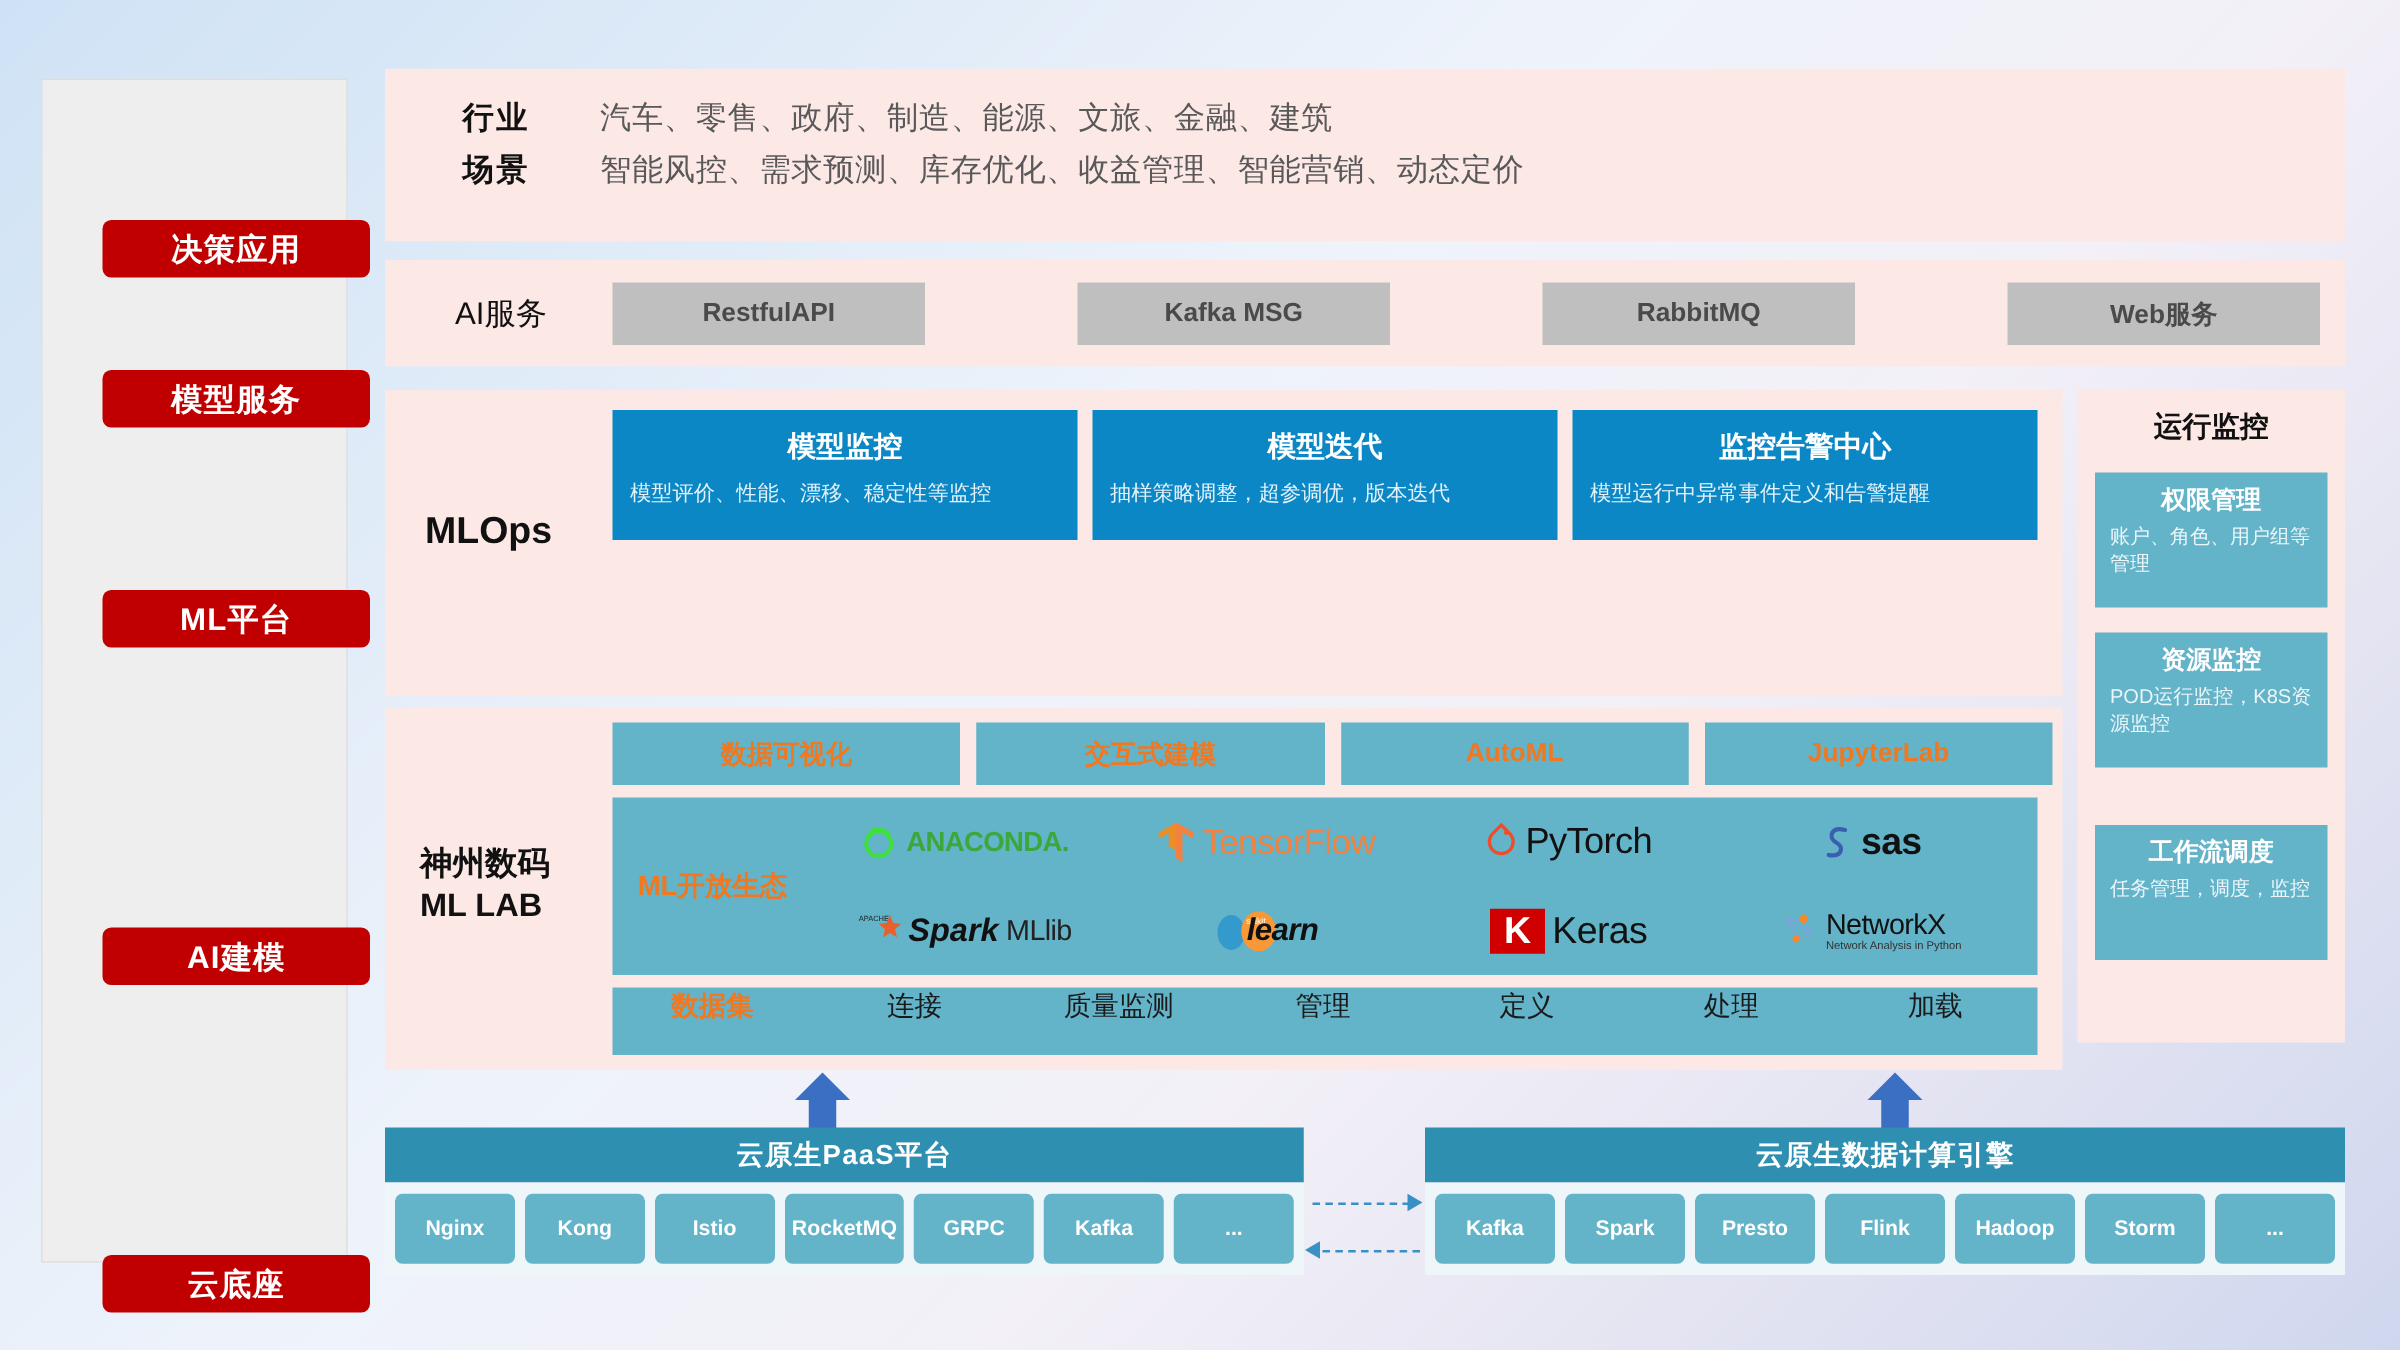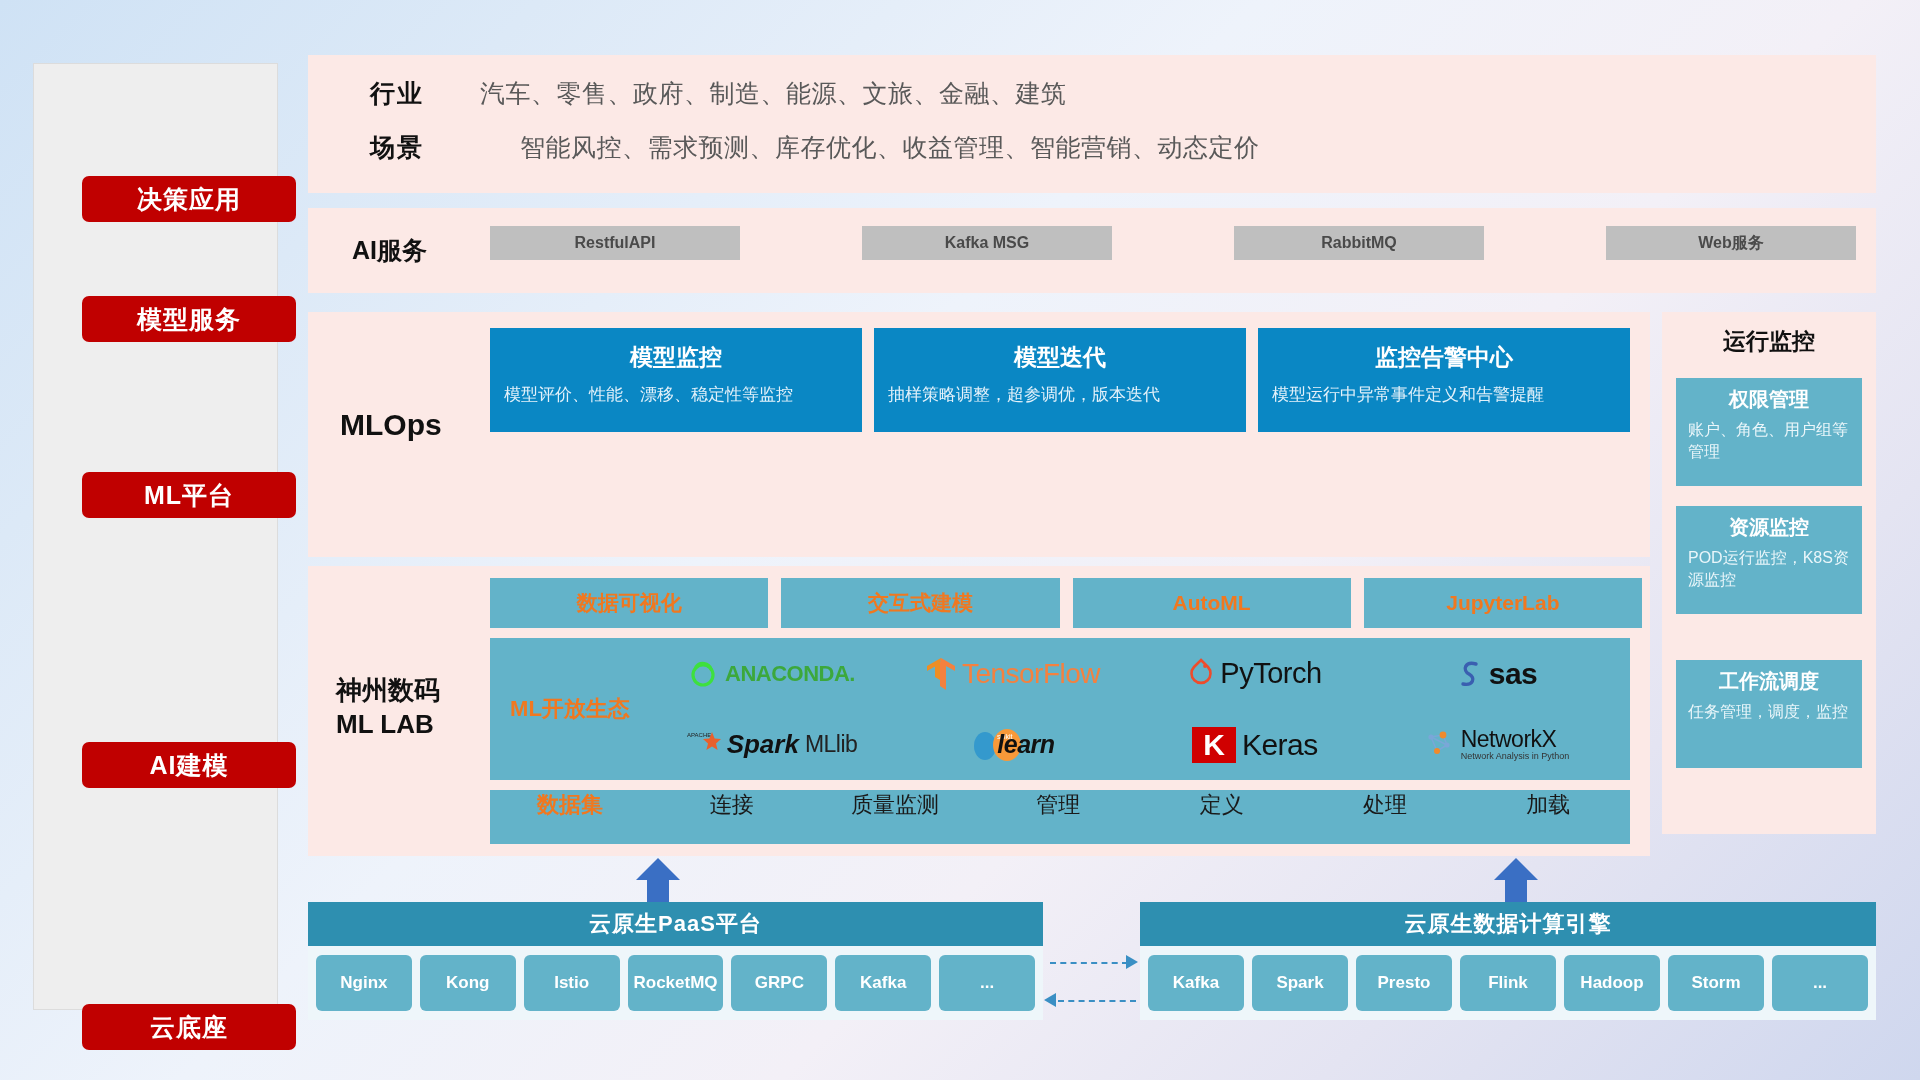--- a/index.html
+++ b/index.html
@@ -28,24 +28,24 @@
   .band{position:absolute;background:#fce9e6;}
 
   
   .band1{left:308px;top:55px;width:1568px;height:138px;}
   .b1row{position:absolute;display:flex;align-items:center;}
   .b1lab{width:110px;font-size:25px;font-weight:bold;color:#111;letter-spacing:2px;}
   .b1val{font-size:25px;color:#595959;letter-spacing:.5px;white-space:nowrap;}
 
   
   .band2{left:308px;top:208px;width:1568px;height:85px;}
-  .b2lab{position:absolute;left:44px;top:26px;font-size:25px;font-weight:bold;color:#111;}
+  .b2lab{position:absolute;left:56px;top:26px;font-size:25px;font-weight:normal;color:#111;}
   .svcrow{position:absolute;left:182px;top:18px;width:1366px;display:flex;gap:0;justify-content:space-between;}
-  .svc{width:250px;height:34px;background:#bfbfbf;display:flex;align-items:center;justify-content:center;
-       font-size:16px;font-weight:bold;color:#4a4a4a;}
+  .svc{width:250px;height:50px;background:#bfbfbf;display:flex;align-items:center;justify-content:center;
+       font-size:21px;font-weight:bold;color:#4a4a4a;}
 
   
   .band3{left:308px;top:312px;width:1342px;height:245px;}
   .mlops-lab{position:absolute;left:32px;top:96px;font-size:30px;font-weight:bold;color:#111;}
   .mlops-cards{position:absolute;left:182px;top:16px;width:1140px;height:104px;display:flex;gap:12px;}
   .mcard{flex:1;background:#0a87c4;padding:10px 14px;box-sizing:border-box;}
   .mcard-t{color:#fff;font-size:23px;font-weight:bold;text-align:center;margin:4px 0 10px;}
   .mcard-d{color:#e3f1fa;font-size:17px;line-height:1.4;}
   .cicd{position:absolute;left:182px;top:172px;width:1140px;height:62px;background:#0a87c4;
         display:flex;align-items:flex-start;overflow:hidden;}
@@ -115,21 +115,21 @@
     <div class="rail-tag rt4">
       <span>云底座</span>
     </div>
   </div>
 
   <div class="band band1">
     <div class="b1row" style="left:62px;top:22px;">
       <div class="b1lab">行业</div>
       <div class="b1val">汽车、零售、政府、制造、能源、文旅、金融、建筑</div>
     </div>
-    <div class="b1row" style="left:62px;top:76px;gap:40px;">
+    <div class="b1row" style="left:62px;top:64px;">
       <div class="b1lab">场景</div>
       <div class="b1val">智能风控、需求预测、库存优化、收益管理、智能营销、动态定价</div>
     </div>
   </div>
 
   <div class="band band2">
     <div class="b2lab">AI服务</div>
     <div class="svcrow">
       <div class="svc">RestfulAPI</div>
       <div class="svc">Kafka MSG</div>

